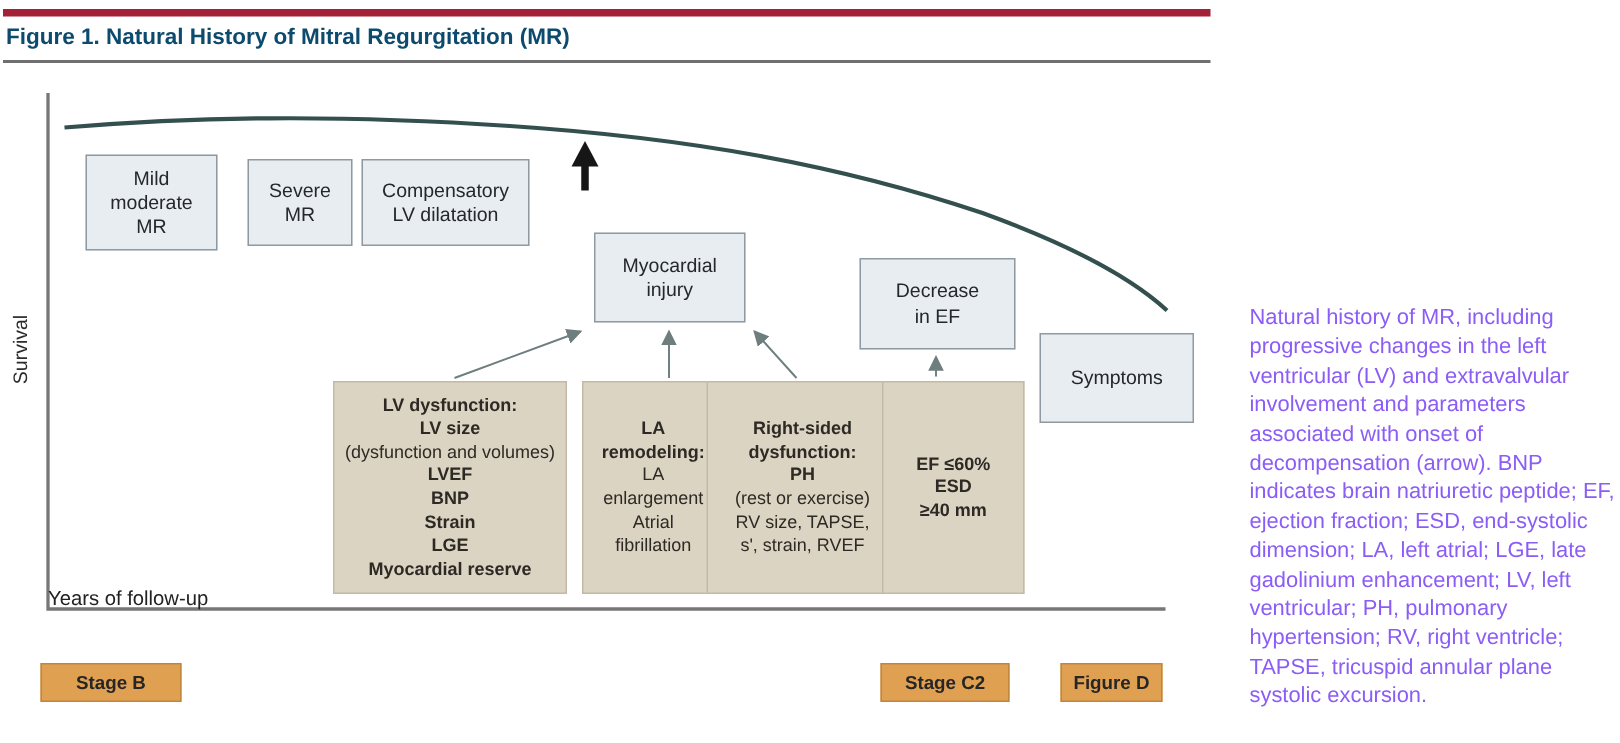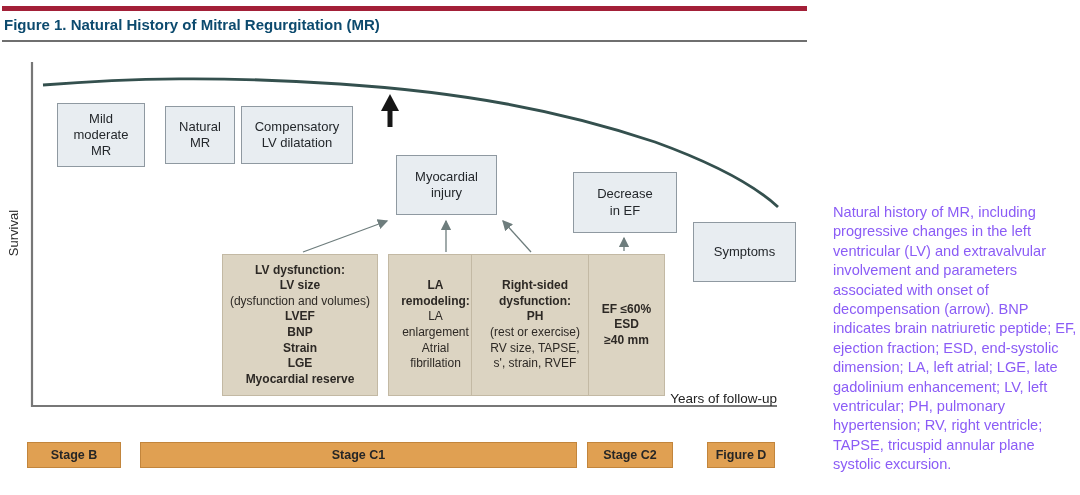--- a/index.html
+++ b/index.html
@@ -7,21 +7,21 @@
           font-family:"Liberation Sans","DejaVu Sans",sans-serif;color:#2b2b2b;overflow:hidden;}
 
   
   .red-rule{position:absolute;left:2px;top:6px;width:805px;height:5px;background:#a32038;}
   .fig-title{position:absolute;left:4px;top:16px;width:800px;font-size:15px;font-weight:bold;color:#0c4a6e;}
   .title-rule{position:absolute;left:2px;top:40px;width:805px;height:2px;background:#6f6f6f;}
 
   
   .y-label{position:absolute;left:-36px;top:225px;width:100px;height:16px;text-align:center;
            font-size:13px;color:#2b2b2b;transform:rotate(-90deg);}
-  .x-label{position:absolute;left:32px;top:391px;width:745px;text-align:right;font-size:13.5px;color:#222;}
+  .x-label{position:absolute;left:32px;top:391px;width:745px;text-align:left;font-size:13.5px;color:#222;}
 
   
   .box{position:absolute;display:flex;align-items:center;justify-content:center;text-align:center;
        white-space:pre-line;box-sizing:border-box;}
   .blue{background:#e8edf1;border:1.4px solid #8f99a1;font-size:13px;line-height:1.25;color:#24282c;}
   .tan{background:#dcd4c2;border:1px solid #c3b9a4;flex-direction:column;font-size:12px;line-height:1.3;
        color:#2d2925;padding:2px;}
   .tan .b{font-weight:bold;white-space:pre-line;}
   .tan .r{font-weight:normal;white-space:pre-line;}
 
@@ -66,21 +66,21 @@
       <line x1="531" y1="252" x2="503" y2="221" marker-end="url(#ah)"></line>
       <line x1="624" y1="251" x2="624" y2="238" marker-end="url(#ah)"></line>
     </g>
   </svg>
 
   <div class="y-label">Survival</div>
 
   <div class="box blue" style="left:57px;top:103px;width:88px;height:64px;">Mild
 moderate
 MR</div>
-  <div class="box blue" style="left:165px;top:106px;width:70px;height:58px;">Natural
+  <div class="box blue" style="left:165px;top:106px;width:70px;height:58px;">Severe
 MR</div>
   <div class="box blue" style="left:241px;top:106px;width:112px;height:58px;">Compensatory
 LV dilatation</div>
   <div class="box blue" style="left:396px;top:155px;width:101px;height:60px;">Myocardial
 injury</div>
   <div class="box blue" style="left:573px;top:172px;width:104px;height:61px;">Decrease
 in EF</div>
   <div class="box blue" style="left:693px;top:222px;width:103px;height:60px;">Symptoms</div>
 
   <div class="box tan" style="left:222px;top:254px;width:156px;height:142px;">
@@ -102,28 +102,27 @@
 fibrillation</div>
   </div>
   <div class="box tan" style="left:471px;top:254px;width:128px;height:142px;">
     <div class="b">Right-sided
 dysfunction:
 PH</div>
     <div class="r">(rest or exercise)
 RV size, TAPSE,
 s', strain, RVEF</div>
   </div>
-  <div class="box tan" style="left:588px;top:254px;width:77px;height:142px;">
+  <div class="box tan" style="left:588px;top:254px;width:95px;height:142px;">
     <div class="b">EF ≤60%
 ESD
 ≥40 mm</div>
   </div>
 
   <div class="x-label">Years of follow-up</div>
 
   <div class="stage" style="left:27px;width:94px;">Stage B</div>
-  <div class="stage" style="left:140px;width:437px;">Stage C1</div>
   <div class="stage" style="left:587px;width:86px;">Stage C2</div>
   <div class="stage" style="left:707px;width:68px;">Figure D</div>
 
   <div class="caption">Natural history of MR, including progressive changes in the left ventricular (LV) and extravalvular involvement and parameters associated with onset of decompensation (arrow). BNP indicates brain natriuretic peptide; EF, ejection fraction; ESD, end-systolic dimension; LA, left atrial; LGE, late gadolinium enhancement; LV, left ventricular; PH, pulmonary hypertension; RV, right ventricle; TAPSE, tricuspid annular plane systolic excursion.</div>
 
 </div>
 
 </body></html>

